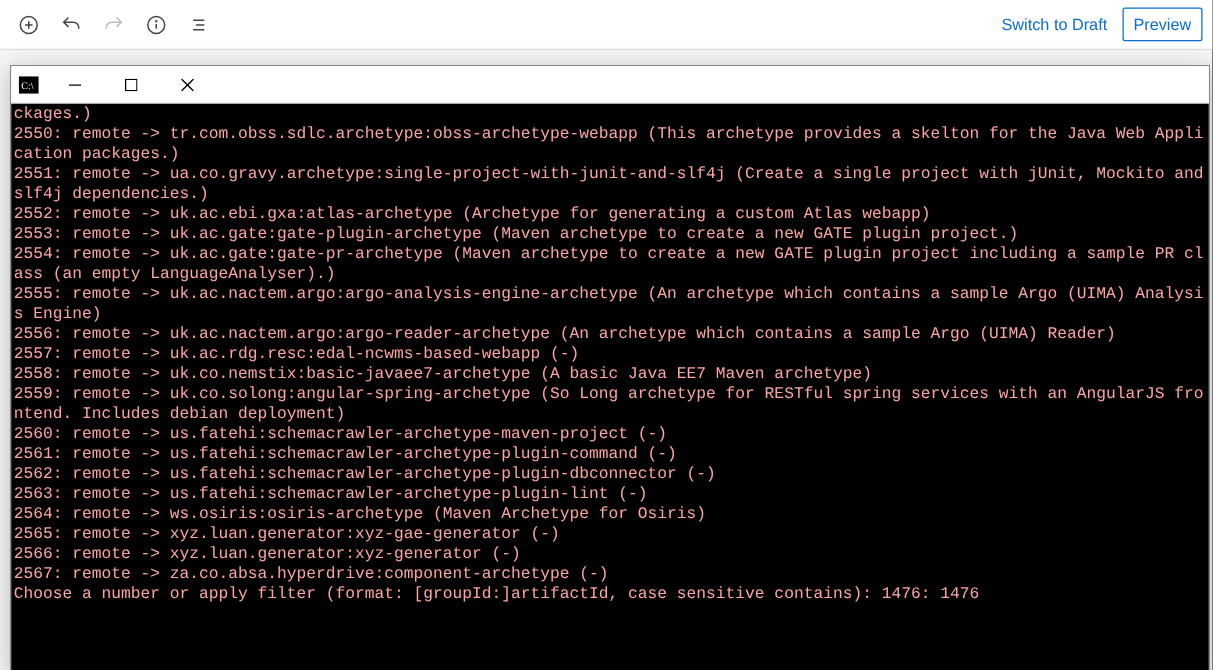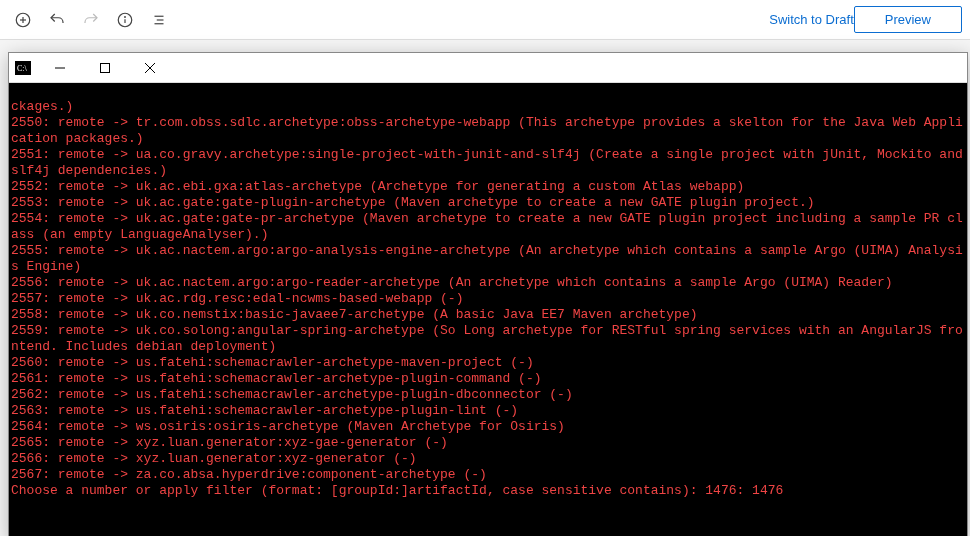--- a/index.html
+++ b/index.html
@@ -33,34 +33,35 @@
     background: transparent;
     border: none;
     cursor: pointer;
     color: #444;
     border-radius: 3px;
   }
   .tb-btn.disabled { color: #bbb; cursor: default; }
   .toolbar-right {
     display: flex;
     align-items: center;
+    gap: 12px;
   }
   .link-btn {
     color: #0b6dd1;
     font-size: 13px;
     background: none;
     border: none;
     cursor: pointer;
   }
   .outline-btn {
     color: #0b6dd1;
     font-size: 13px;
     border: 1px solid #0b6dd1;
     background: #fff;
-    padding: 5px 30px;
+    padding: 5px 8px;
     border-radius: 2px;
     cursor: pointer;
   }
   .workspace {
     padding: 12px 0 0 8px;
   }
   .cmd-window {
     width: 960px;
     height: 486px;
     background: #fff;
@@ -103,25 +104,25 @@
     display: flex;
     align-items: center;
     justify-content: center;
     cursor: pointer;
     font-size: 11px;
     color: #000;
   }
   .terminal {
     flex: 1;
     background: #000;
-    color: #ef4444;
+    color: #fca5a5;
     font-family: Consolas, "Courier New", monospace;
     font-size: 13px;
     line-height: 16px;
-    padding: 16px 2px;
+    padding: 0 2px;
     white-space: pre-wrap;
     word-break: break-all;
     overflow: hidden;
   }
   svg { display: block; }
 </style>
 </head>
 <body>
 
 <div class="toolbar">

